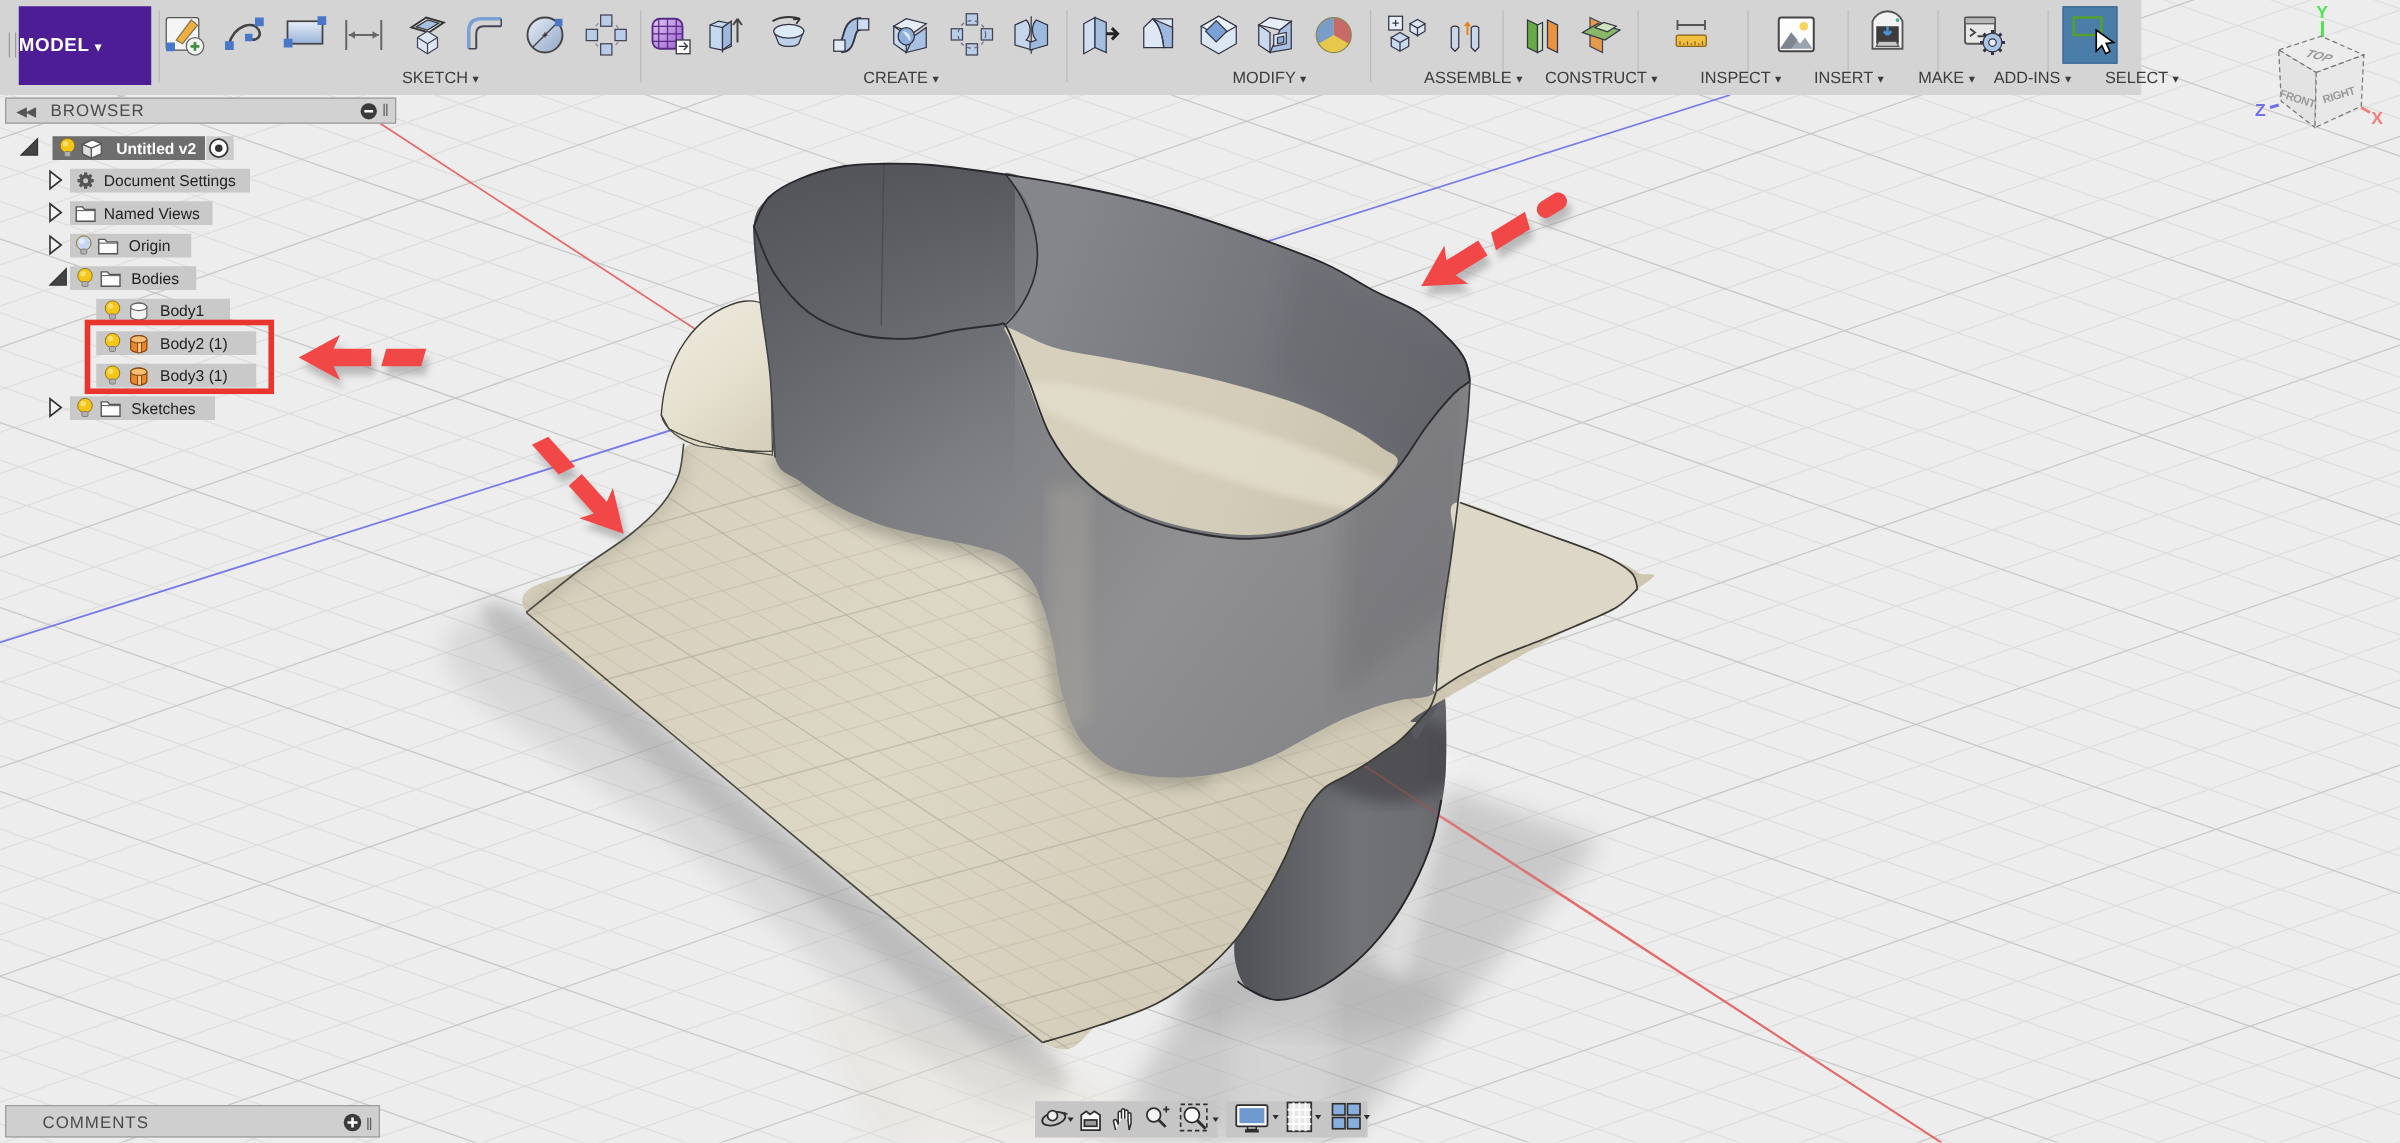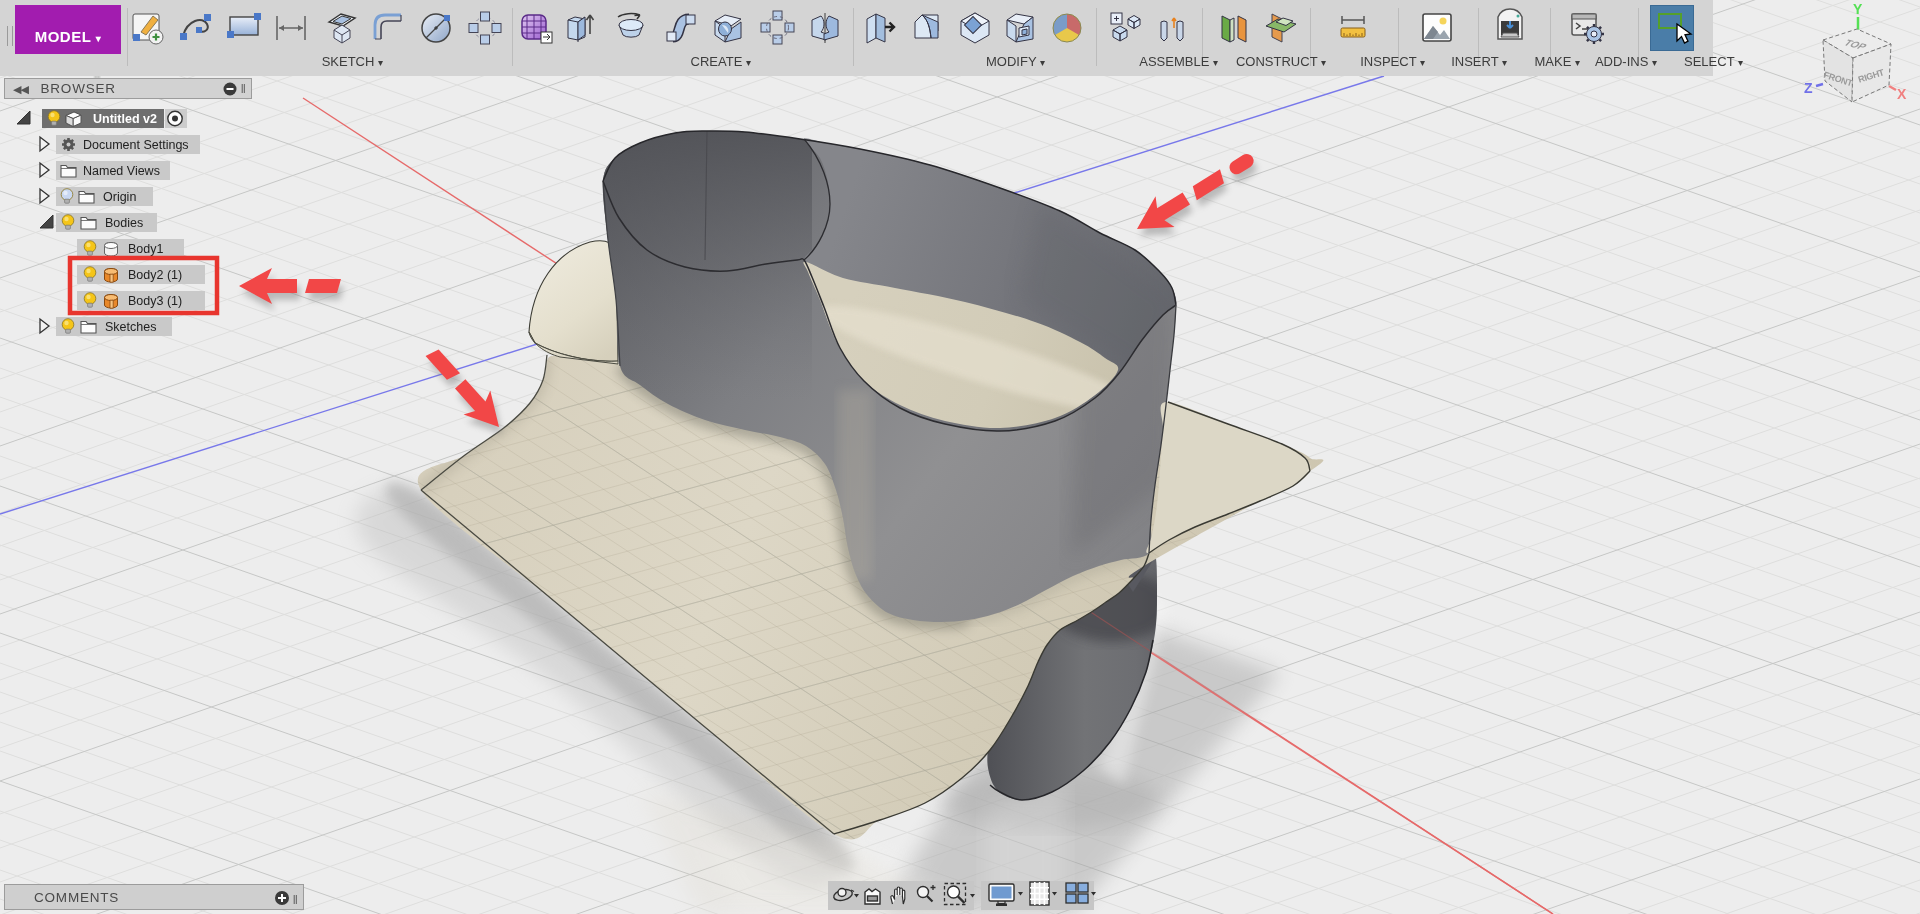--- a/index.html
+++ b/index.html
@@ -1,20 +1,20 @@
 <!DOCTYPE html>
 <html><head><meta charset="utf-8">
 <style>
 * { margin:0; padding:0; box-sizing:border-box; }
 html,body { width:1920px; height:914px; overflow:hidden; font-family:"Liberation Sans",sans-serif; background:#ededed; }
 #root { position:relative; width:1920px; height:914px; }
 #scene { position:absolute; left:0; top:0; }
 #toolbar { position:absolute; left:0; top:0; width:1713px; height:76px; background:#d4d4d4; }
-#model { position:absolute; left:15px; top:5px; width:106px; height:49px; background:#a21caf; color:#fff;
-  font-size:15px; font-weight:bold; text-align:center; line-height:63px; letter-spacing:0.5px; }
+#model { position:absolute; left:15px; top:5px; width:106px; height:63px; background:#4c1d95; color:#fff;
+  font-size:15px; font-weight:bold; line-height:63px; letter-spacing:0.5px; }
 .tlab { position:absolute; top:54px; width:140px; text-align:right; font-size:13px; color:#3c3c3c; }
 .car { font-size:10px; color:#3c3c3c; }
 .tsep { position:absolute; top:8px; height:58px; width:1px; background:#bcbcbc; }
 #grip { position:absolute; left:7px; top:26px; width:6px; height:20px; border-left:1.5px solid #9a9a9a; border-right:1.5px solid #9a9a9a; }
 .panelbar { position:absolute; background:#d2d2d2; border:1px solid #9c9c9c; color:#4a4a4a; font-size:13.5px;
   letter-spacing:0.8px; line-height:20px; }
 .sgM { stroke:#949b94; stroke-width:1; opacity:0.33; }
 .sgm { stroke:#b8b09c; stroke-width:1; opacity:0.35; }
 </style></head>
 <body>
@@ -583,21 +583,21 @@
 <g stroke="#334" stroke-width="2.4">
 <path d="M0,-7.5 V-10 M0,7.5 V10 M-7.5,0 H-10 M7.5,0 H10 M5.3,-5.3 l1.8,-1.8 M-5.3,5.3 l-1.8,1.8 M5.3,5.3 l1.8,1.8 M-5.3,-5.3 l-1.8,-1.8"></path>
         </g>
       </g>
     </svg>
 <div style="position:absolute;left:1650px;top:5px;width:44px;height:46px;background:#4a7da8;border:1px solid #3a6a94">
 <svg width="44" height="46" viewBox="0 0 44 46">
 <rect x="8" y="8" width="22" height="14" fill="none" stroke="#55a02a" stroke-width="2"></rect>
 <path d="M26 18 l0 17 4.5 -4.5 3 6.5 3.5 -1.8 -3 -6.4 6 -0.8 Z" fill="#fff" stroke="#000" stroke-width="1.3"></path>
 </svg></div>
-<div class="panelbar" style="left:4px;top:78px;width:248px;height:21px;">
+<div class="panelbar" style="left:4px;top:78px;width:313px;height:21px;">
  <span style="margin-left:8px;font-size:11px;letter-spacing:-1px;color:#555">◀◀</span>
  <span style="margin-left:8px;">BROWSER</span>
  <svg width="15" height="15" style="position:absolute;right:13px;top:3px">
         <circle cx="7" cy="7" r="6.5" fill="#3a3a3a"></circle>
         <rect x="3.5" y="6" width="7" height="2" fill="#fff"></rect>
       </svg>
  <span style="position:absolute;right:4px;top:0;color:#666">‖</span>
 </div>
 <svg width="340" height="270" viewBox="0 0 340 270" style="position:absolute;left:0;top:103px">
 <g font-family="Liberation Sans, sans-serif" font-size="12.5">

